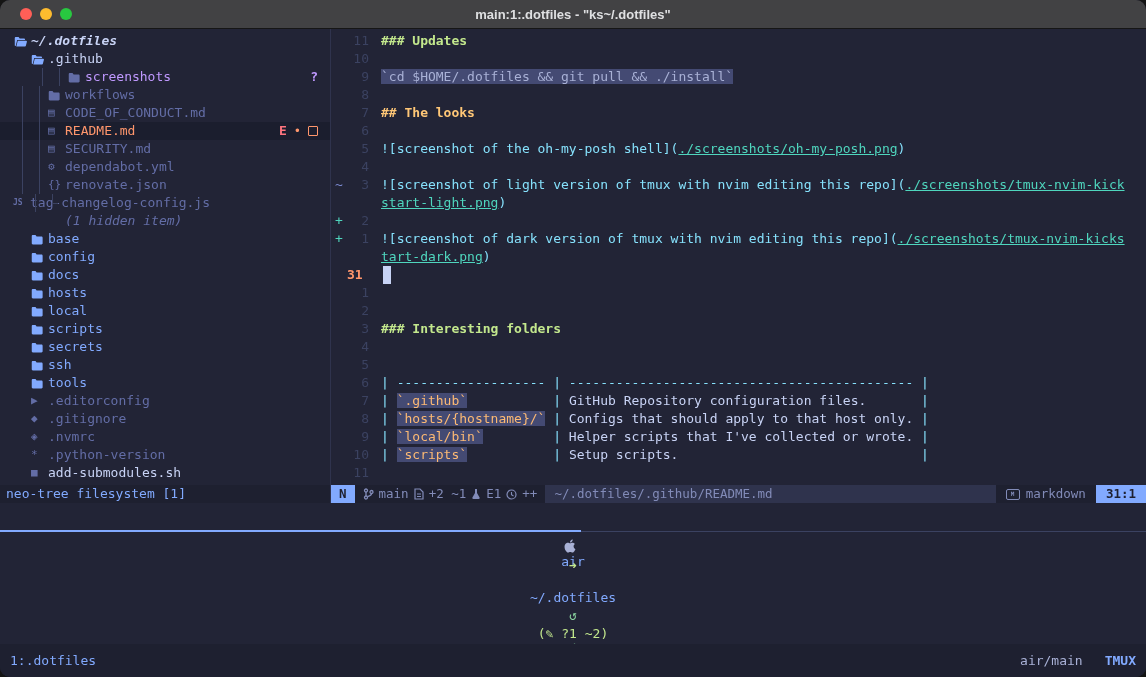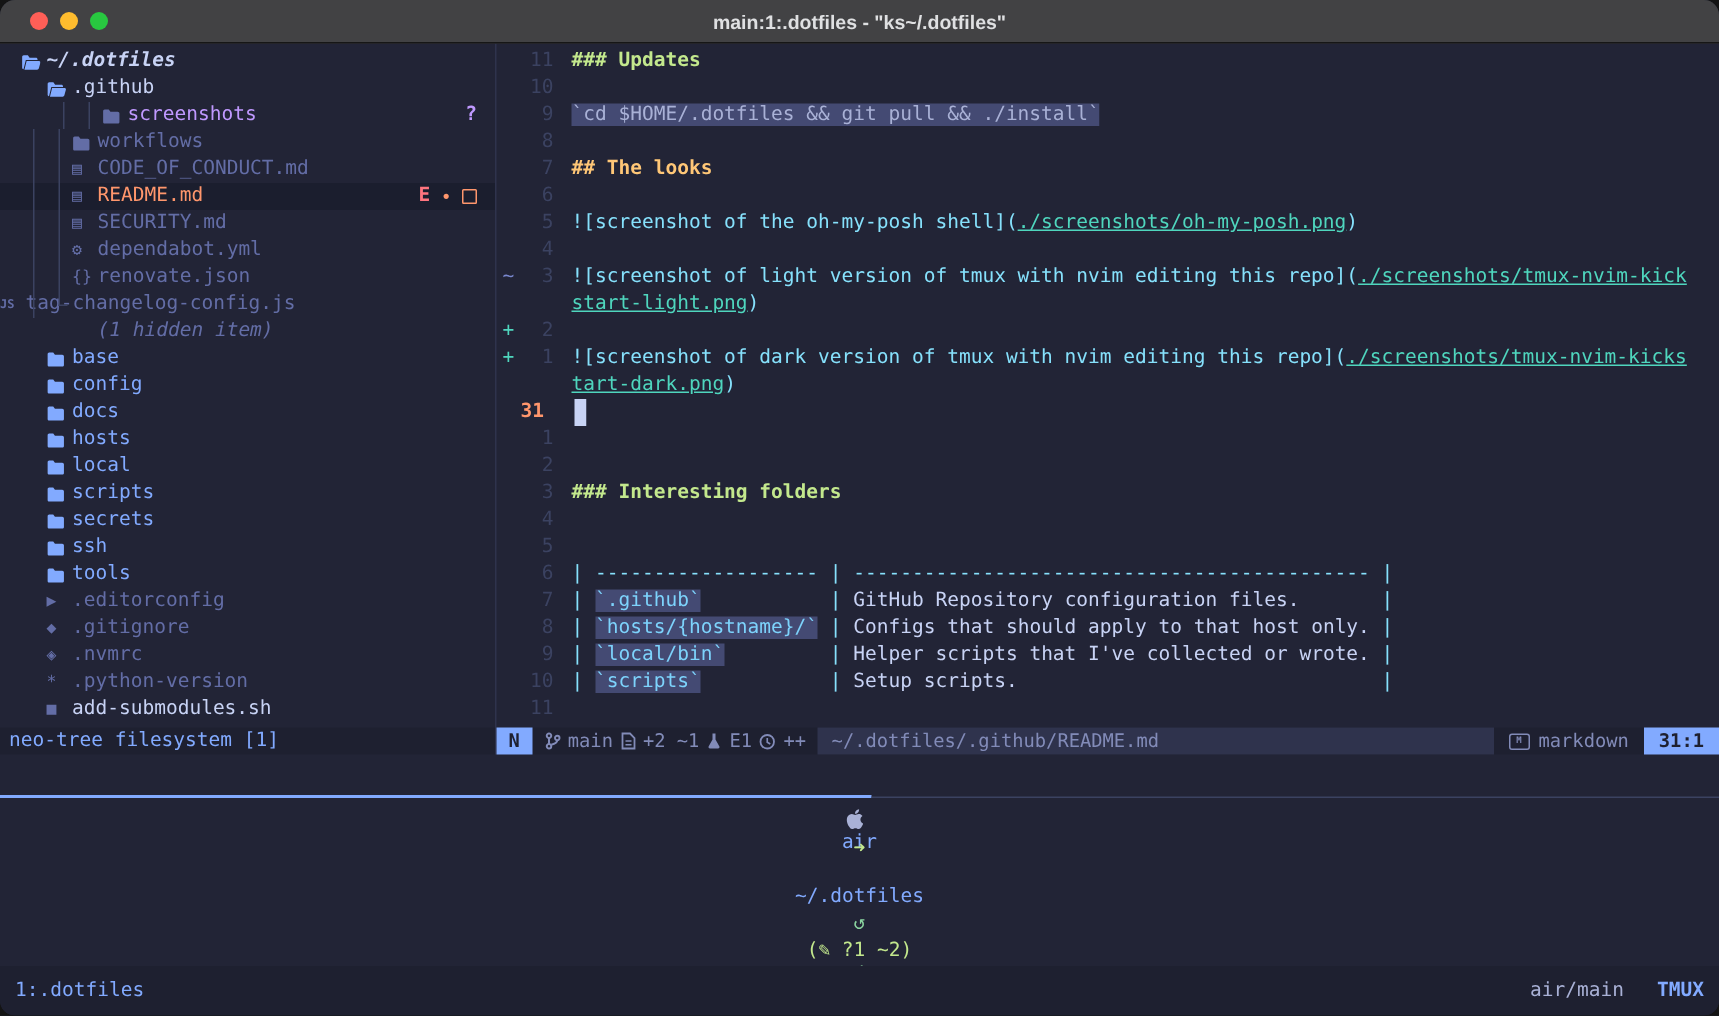--- a/index.html
+++ b/index.html
@@ -42,21 +42,21 @@
   .sign{flex:0 0 10px;padding-left:4px;}
   .sg-change{color:#7a88cf;} .sg-add{color:#4fd6be;}
   .lnum{flex:0 0 24px;text-align:right;color:#3b4261;}
   .cur .lnum{color:#ff966c;font-weight:bold;text-align:left;padding-left:2px;}
   .etext{padding-left:12px;white-space:pre;overflow:hidden;}
   .s-h2{color:#ffc777;font-weight:bold;}
   .s-h3{color:#c3e88d;font-weight:bold;}
   .s-alt{color:#86e1fc;}
   .s-link{color:#4fd6be;text-decoration:underline;}
   .s-code{background:#444a73;color:#a9b1d6;}
-  .s-codedim{background:#444a73;color:#7dd3fc;}
+  .s-codedim{background:#444a73;color:#fdba74;}
   .s-pipe{color:#86e1fc;}
   .s-th{color:#82aaff;font-weight:bold;}
   .s-body{color:#c8d3f5;}
   .s-cursor{background:#c8d3f5;display:inline-block;}
   
   .statusline{flex:0 0 18px;background:#1e2030;display:flex;align-items:center;font-size:12.5px;color:#828bb8;}
   .seg-mode{background:#82aaff;color:#1e2030;font-weight:bold;padding:0 8px;height:100%;display:flex;align-items:center;}
   .sl-left{display:flex;align-items:center;gap:5px;padding:0 8px;white-space:nowrap;}
   .sl-left svg{display:block;}
   .sl-path{flex:1;background:#2f334d;height:100%;display:flex;align-items:center;padding:0 9px;color:#828bb8;overflow:hidden;white-space:nowrap;}
@@ -111,21 +111,21 @@
                     <path fill="currentColor" d="M1 2.5C1 1.7 1.6 1 2.4 1H6l1.5 2H14c.8 0 1.5.7 1.5 1.5V12c0 .8-.7 1.5-1.5 1.5H2.4C1.6 13.5 1 12.8 1 12z"></path>
                   </svg></span><span class="lbl c-purple">screenshots</span><span class="spacer"></span><span class="badges"><span class="bq c-purple">?</span></span></div>
               <div class="row g1 g2" style="padding-left: 48px;"><span class="icon c-dim"><svg width="12" height="11" viewBox="0 0 16 14">
                     <path fill="currentColor" d="M1 2.5C1 1.7 1.6 1 2.4 1H6l1.5 2H14c.8 0 1.5.7 1.5 1.5V12c0 .8-.7 1.5-1.5 1.5H2.4C1.6 13.5 1 12.8 1 12z"></path>
                   </svg></span><span class="lbl c-dim">workflows</span><span class="spacer"></span></div>
               <div class="row g1 g2" style="padding-left: 48px;"><span class="icon c-dim">▤</span><span class="lbl c-dim">CODE_OF_CONDUCT.md</span><span class="spacer"></span></div>
               <div class="row sel g1 g2" style="padding-left: 48px;"><span class="icon c-dim">▤</span><span class="lbl c-orange2">README.md</span><span class="spacer"></span><span class="badges"><span class="bq c-red">E</span><span class="bdot c-orange2">•</span><span class="bsq"></span></span></div>
               <div class="row g1 g2" style="padding-left: 48px;"><span class="icon c-dim">▤</span><span class="lbl c-dim">SECURITY.md</span><span class="spacer"></span></div>
               <div class="row g1 g2" style="padding-left: 48px;"><span class="icon c-dim">⚙</span><span class="lbl c-dim">dependabot.yml</span><span class="spacer"></span></div>
               <div class="row g1 g2" style="padding-left: 48px;"><span class="icon c-dim">{}</span><span class="lbl c-dim">renovate.json</span><span class="spacer"></span></div>
-              <div class="row g1 gl" style=""><span class="icon c-dim"><i class="jsmini">JS</i></span><span class="lbl c-dim">tag-changelog-config.js</span><span class="spacer"></span></div>
+              <div class="row g1 gl" style=" margin-left: 13px;"><span class="icon c-dim"><i class="jsmini">JS</i></span><span class="lbl c-dim">tag-changelog-config.js</span><span class="spacer"></span></div>
               <div class="row" style="padding-left: 48px;"><span class="icon c-dim"></span><span class="lbl c-dim i">(1 hidden item)</span><span class="spacer"></span></div>
               <div class="row" style="padding-left: 31px;"><span class="icon c-blue"><svg width="12" height="11" viewBox="0 0 16 14">
                     <path fill="currentColor" d="M1 2.5C1 1.7 1.6 1 2.4 1H6l1.5 2H14c.8 0 1.5.7 1.5 1.5V12c0 .8-.7 1.5-1.5 1.5H2.4C1.6 13.5 1 12.8 1 12z"></path>
                   </svg></span><span class="lbl c-blue">base</span><span class="spacer"></span></div>
               <div class="row" style="padding-left: 31px; justify-content: center;"><span class="icon c-blue"><svg width="12" height="11" viewBox="0 0 16 14">
                     <path fill="currentColor" d="M1 2.5C1 1.7 1.6 1 2.4 1H6l1.5 2H14c.8 0 1.5.7 1.5 1.5V12c0 .8-.7 1.5-1.5 1.5H2.4C1.6 13.5 1 12.8 1 12z"></path>
                   </svg></span><span class="lbl c-blue">config</span><span class="spacer"></span></div>
               <div class="row" style="padding-left: 31px;"><span class="icon c-blue"><svg width="12" height="11" viewBox="0 0 16 14">
                     <path fill="currentColor" d="M1 2.5C1 1.7 1.6 1 2.4 1H6l1.5 2H14c.8 0 1.5.7 1.5 1.5V12c0 .8-.7 1.5-1.5 1.5H2.4C1.6 13.5 1 12.8 1 12z"></path>
                   </svg></span><span class="lbl c-blue">docs</span><span class="spacer"></span></div>

